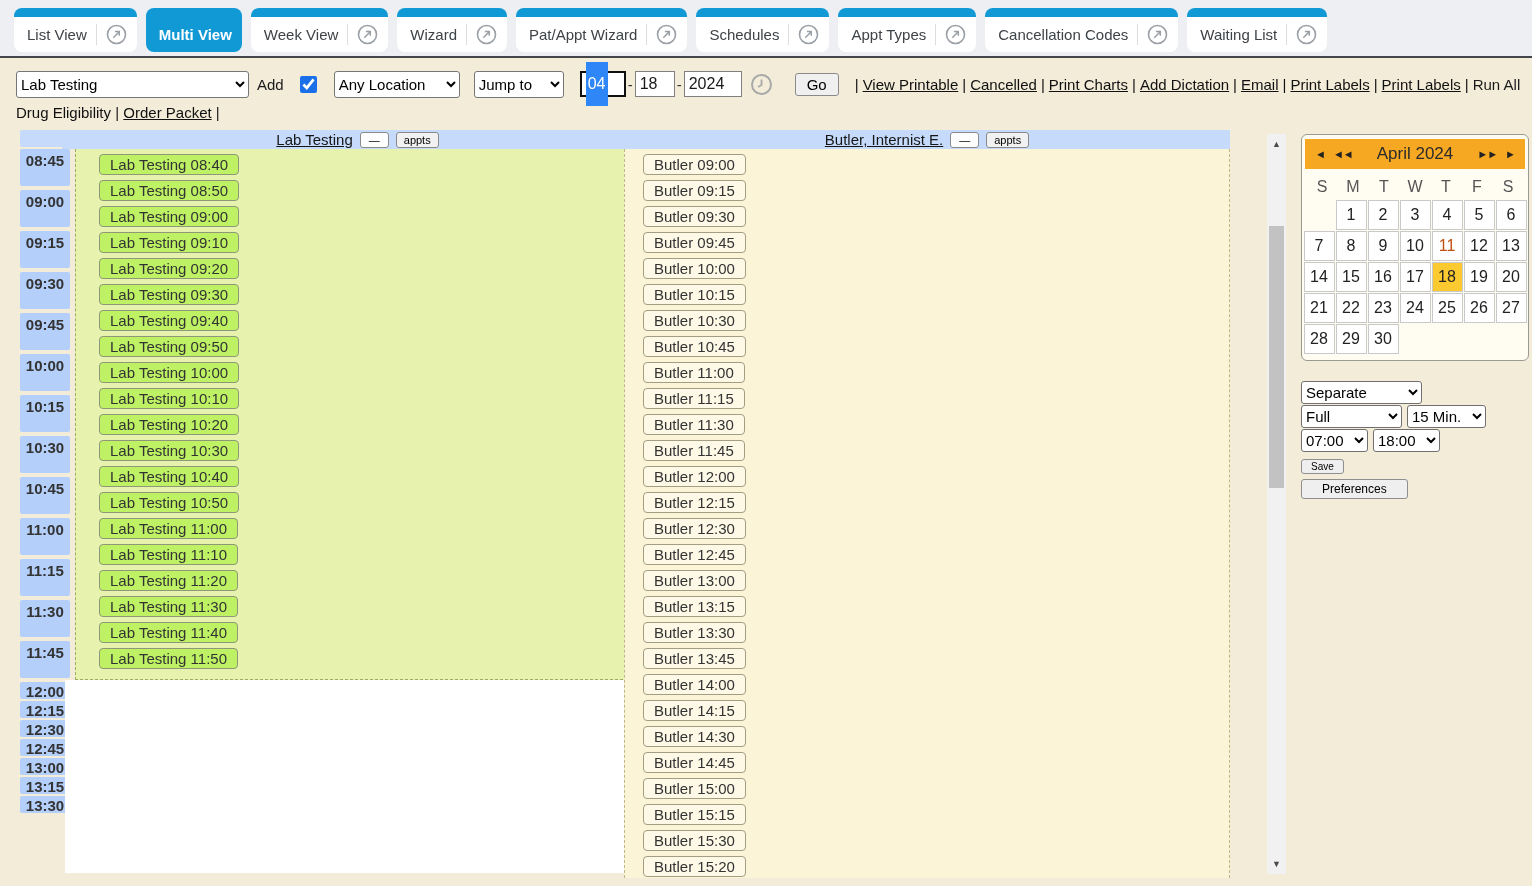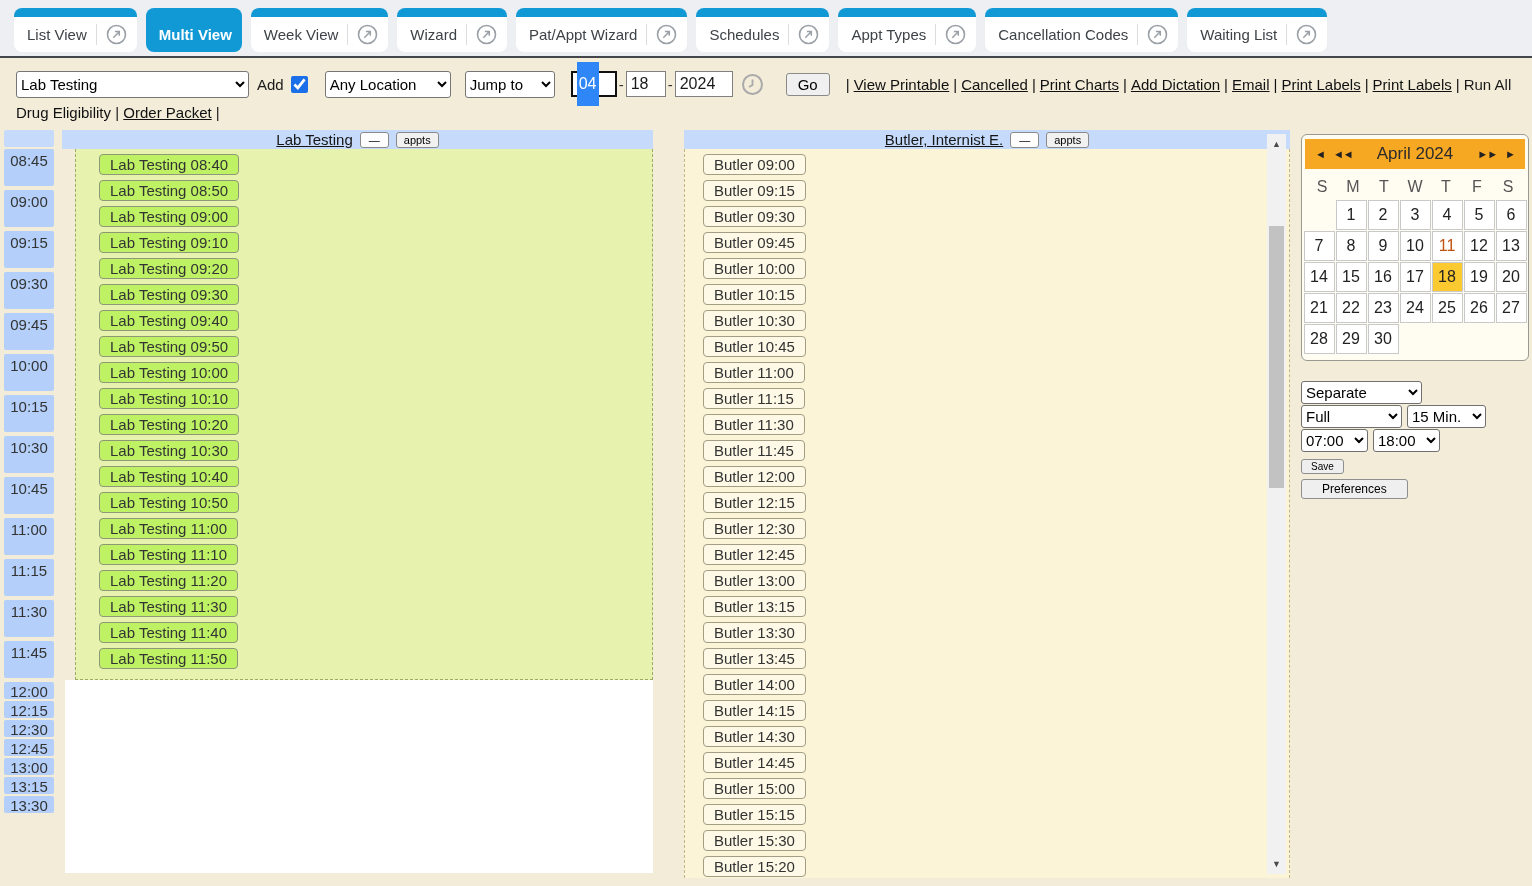--- a/index.html
+++ b/index.html
@@ -15,49 +15,49 @@
   .tab.active{background:#1199d6;border-top-color:#1199d6;}
   .tab.active .tab-label{color:#fff;font-weight:bold;}
   .tab-icon{display:inline-flex;align-items:center;border-left:1px solid #ddd;
     padding-left:9px;margin-left:9px;}
 
   
   .toolbar{display:flex;align-items:center;gap:6px;margin:12px 0 0 16px;height:28px;font-size:15px;}
   select{font-family:"Liberation Sans",sans-serif;font-size:15px;height:27px;
     background:#fff;border:1px solid #767676;border-radius:3px;}
   .sel-schedule{width:233px;} .sel-location{width:126px;margin-left:8px;} .sel-jump{width:90px;margin-left:8px;}
-  .add-wrap{display:flex;align-items:center;gap:3px;margin-left:2px;}
+  .add-wrap{display:flex;align-items:center;gap:12px;margin-left:2px;}
   .add-wrap input{width:17px;height:17px;accent-color:#1b6fe8;}
   .date-wrap{display:flex;align-items:center;margin-left:10px;gap:2px;}
   .date-box{background:#fff;border:1px solid #808080;height:26px;display:flex;align-items:center;padding:0 4px;font-size:16px;}
   .date-box.month{border:2px solid #101010;width:46px;}
   .date-box.month .sel{background:#2f86f6;color:#fff;padding:13px 2px;}
   .date-box.day{width:40px;} .date-box.year{width:58px;}
   .dash{color:#333;}
   .clock{margin-left:6px;display:inline-flex;}
   .go-btn{margin-left:16px;font-size:15px;padding:2px 11px;background:#f0f0f0;
     border:1px solid #8a8a8a;border-radius:3px;cursor:pointer;font-family:inherit;}
   .linkrow{margin-left:6px;white-space:nowrap;font-size:15px;}
   .linkrow a{color:#111;text-decoration:underline;cursor:pointer;}
   .linkrow .sep{color:#111;margin:0 4px;}
   .toolbar2{margin:6px 0 0 16px;font-size:15px;}
   .toolbar2 a{color:#111;text-decoration:underline;cursor:pointer;}
   .toolbar2 .plain{color:#111;}
 
   
   .main{position:relative;width:1532px;height:748px;margin-top:9px;}
-  .gutter{position:absolute;left:4px;top:0;width:50px;}
+  .gutter{position:absolute;left:20px;top:0;width:50px;font-weight:bold;}
   .gutter-head{height:17px;background:#c6dbfc;margin-bottom:2px;border-radius:2px;}
   .tcell{background:#b3cffa;color:#333;text-align:center;font-size:15px;border-radius:2px;padding-top:3px;}
   .tcell.major{height:37px;margin-bottom:4px;}
   .tcell.minor{height:17px;margin-bottom:2px;padding-top:1px;}
 
   .col{position:absolute;top:0;}
   .col-lab{left:62px;width:591px;}
-  .col-butler{left:684px;width:606px;}
+  .col-butler{left:624px;width:606px;}
   .colhead{height:19px;background:#c6dbfc;display:flex;align-items:center;justify-content:center;gap:7px;font-size:15px;}
   .colhead .title{color:#161616;text-decoration:underline;cursor:pointer;white-space:nowrap;}
   .mini-btn{font-family:inherit;font-size:11px;height:16px;line-height:12px;background:#fdfdfd;
     border:1px solid #8a8a8a;border-radius:3px;cursor:pointer;padding:0 8px;}
   .mini-btn.appts{background:#f1f1f1;padding:0 7px;}
   .body-green{margin-left:13px;width:578px;height:531px;background:#e8f2af;
     border:1px dashed #9dab67;border-top:none;padding:5px 0 0 23px;}
   .body-white{margin-left:3px;width:588px;height:193px;background:#fff;}
   .body-yellow{width:606px;height:729px;background:#fbf4d6;border-left:1px dashed #c0b488;
     border-right:1px dashed #c0b488;padding:5px 0 0 18px;overflow:hidden;}

